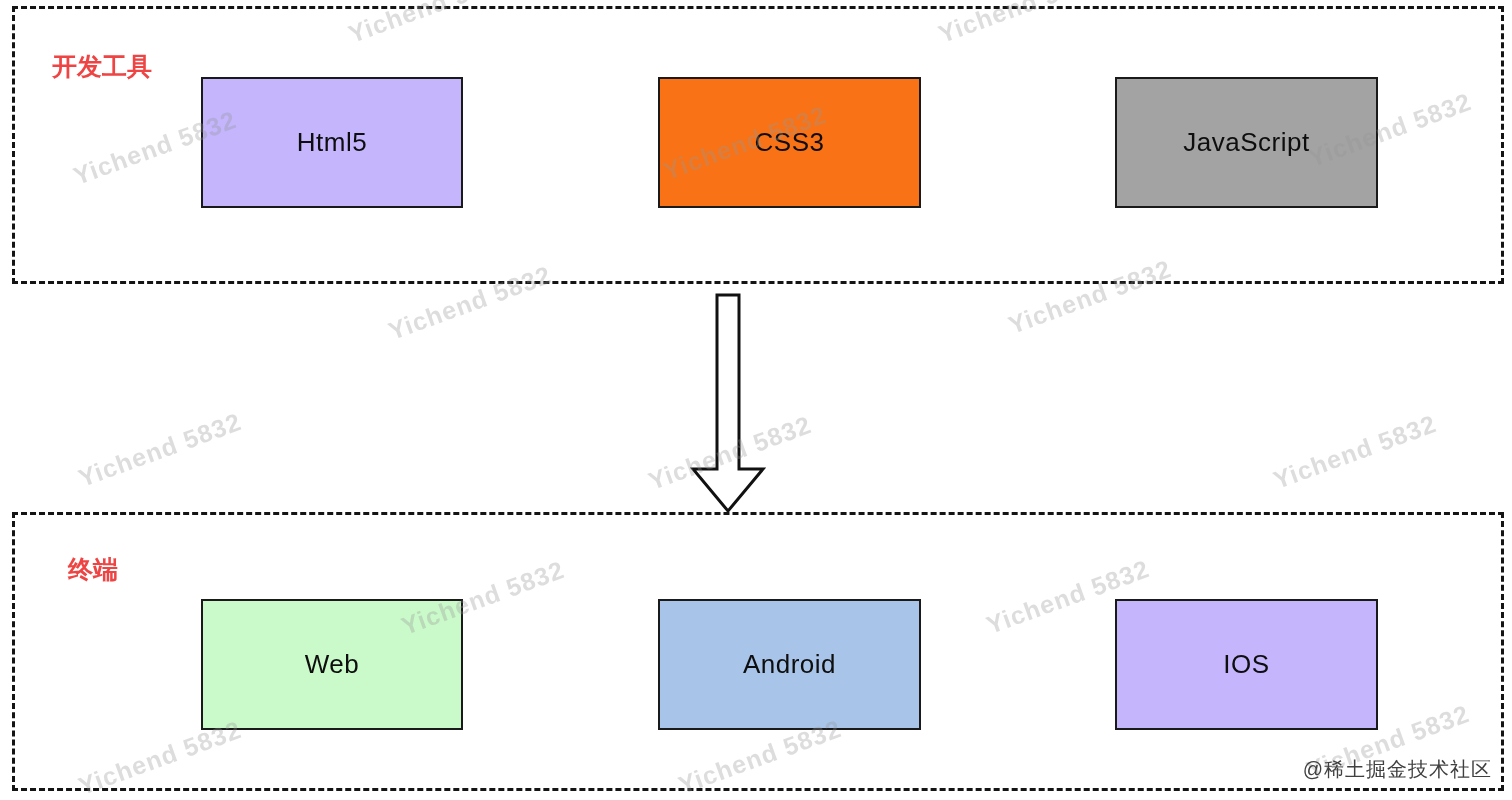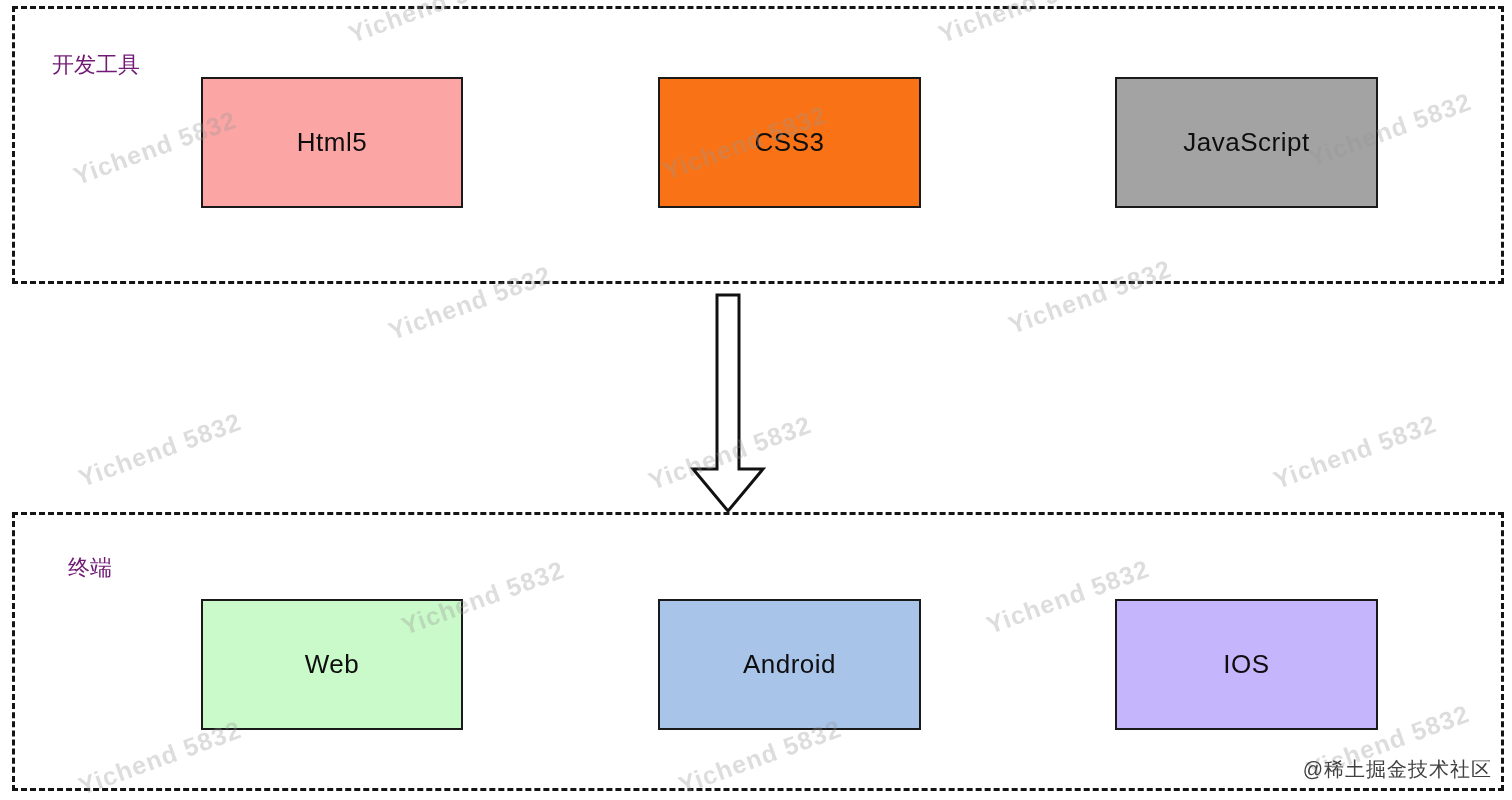--- a/index.html
+++ b/index.html
@@ -16,23 +16,23 @@
     position: absolute;
     border: 3px dashed #141414;
     box-sizing: border-box;
     background: transparent;
   }
   #tools-section   { left: 12px; top: 6px;   width: 1492px; height: 278px; }
   #terminals-section { left: 12px; top: 512px; width: 1492px; height: 279px; }
 
   .section-label {
     position: absolute;
-    font-size: 22px;
-    font-weight: 400;
-    color: #701a75;
+    font-size: 25px;
+    font-weight: 700;
+    color: #ef4444;
     white-space: nowrap;
   }
   #tools-label     { left: 52px; top: 50px; }
   #terminals-label { left: 68px; top: 553px; }
 
   .node-box {
     position: absolute;
     border: 2px solid #1a1a1a;
     box-sizing: border-box;
     display: flex;
@@ -79,21 +79,21 @@
     z-index: 6;
     white-space: nowrap;
   }
 </style>
 </head>
 <body>
 
 <div class="section" id="tools-section"></div>
 <div class="section-label" id="tools-label">开发工具</div>
 
-<div class="node-box" id="box-html5" style="background-color: #fca5a5;">
+<div class="node-box" id="box-html5" style="background-color: #c4b5fd;">
   <span>Html5</span>
 </div>
 <div class="node-box" id="box-css3" style="background-color: #f97316;">
   <span>CSS3</span>
 </div>
 <div class="node-box" id="box-javascript" style="background-color: #a3a3a3;">
   <span>JavaScript</span>
 </div>
 
 <svg id="flow-arrow" viewBox="0 0 84 221" xmlns="http://www.w3.org/2000/svg">

